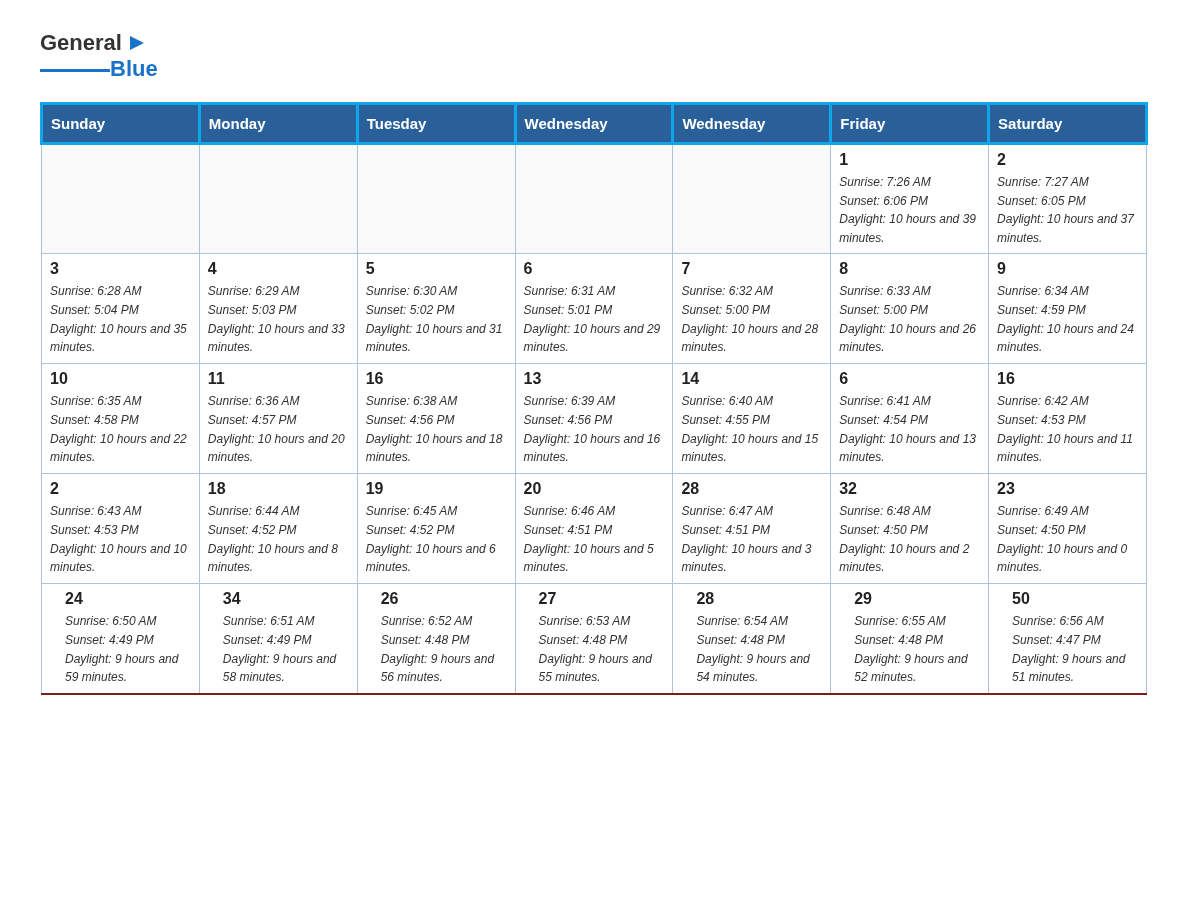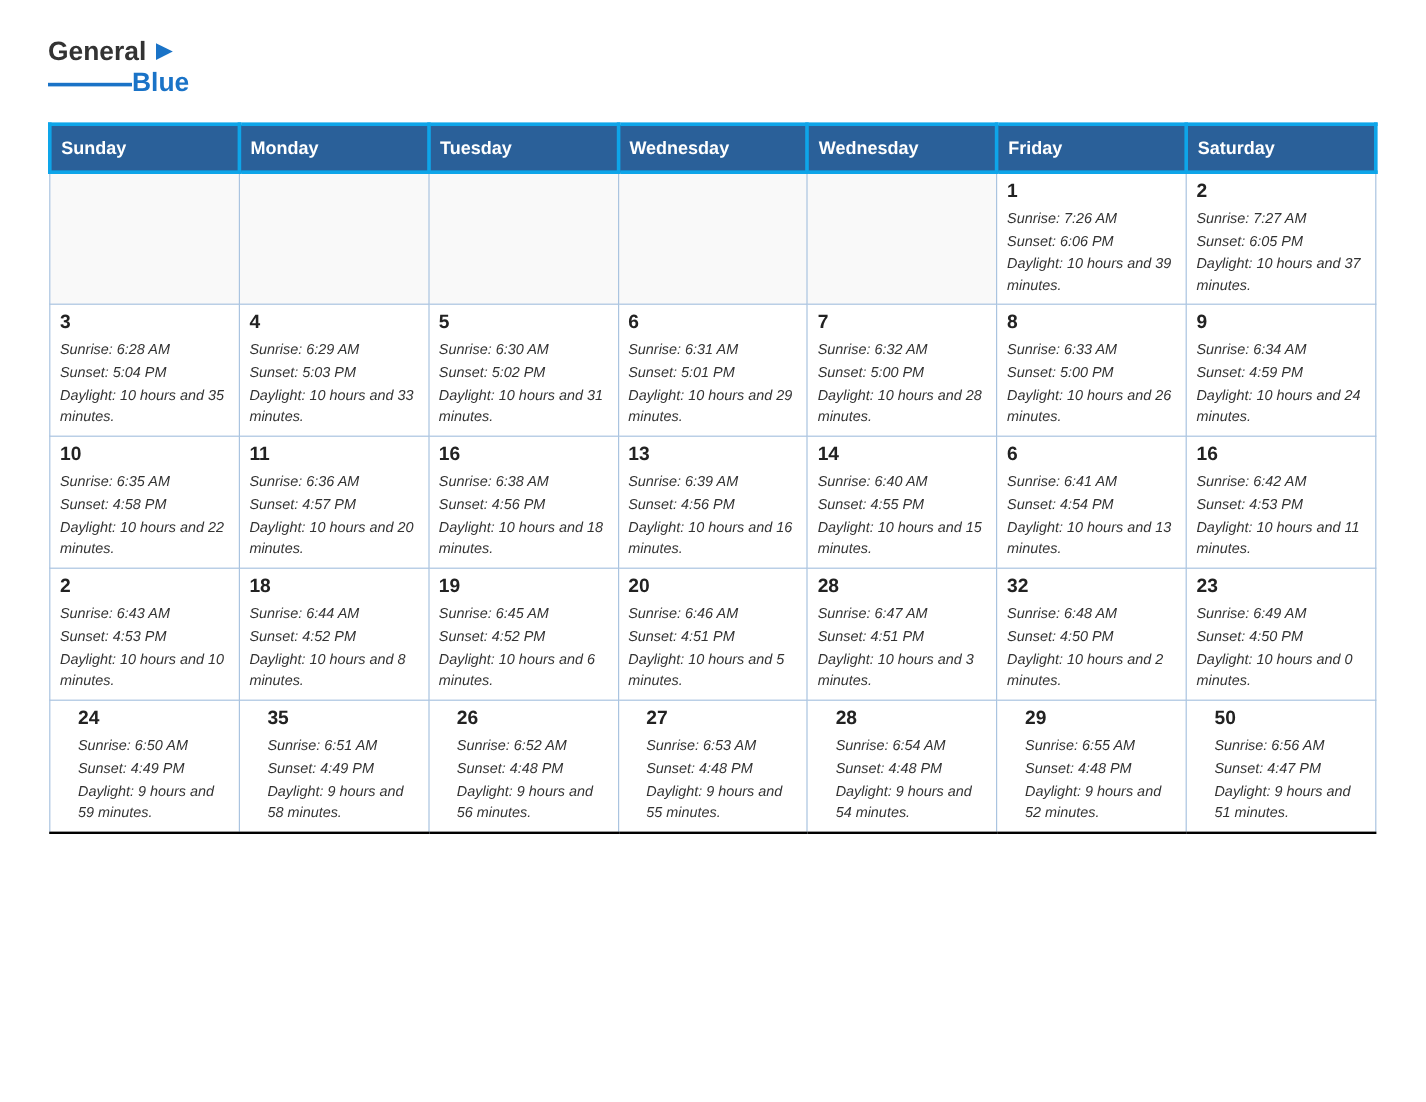--- a/index.html
+++ b/index.html
@@ -62,21 +62,21 @@
     tbody td {
       border: 1px solid #aac4e0;
       vertical-align: top;
       padding: 6px 8px;
       height: 110px;
       background: #ffffff;
       font-size: 12.5px;
       color: #333;
     }
     tbody tr:last-child td {
-      border-bottom: 2px solid #000000;
+      border-bottom: 2px solid #7f1d1d;
       padding-left: 23px;
     }
     tbody tr:first-child td {
       border-top: 2px solid #2a6099;
     }
     .day-number {
       font-size: 16px;
       font-weight: bold;
       display: block;
       margin-bottom: 4px;
@@ -231,21 +231,21 @@
           <span class="day-number">23</span>
           <div class="sun-info">Sunrise: 6:49 AM<br>Sunset: 4:50 PM<br>Daylight: 10 hours and 0 minutes.</div>
         </td>
       </tr>
       <tr>
         <td>
           <span class="day-number">24</span>
           <div class="sun-info">Sunrise: 6:50 AM<br>Sunset: 4:49 PM<br>Daylight: 9 hours and 59 minutes.</div>
         </td>
         <td>
-          <span class="day-number">35</span>
+          <span class="day-number">34</span>
           <div class="sun-info">Sunrise: 6:51 AM<br>Sunset: 4:49 PM<br>Daylight: 9 hours and 58 minutes.</div>
         </td>
         <td>
           <span class="day-number">26</span>
           <div class="sun-info">Sunrise: 6:52 AM<br>Sunset: 4:48 PM<br>Daylight: 9 hours and 56 minutes.</div>
         </td>
         <td>
           <span class="day-number">27</span>
           <div class="sun-info">Sunrise: 6:53 AM<br>Sunset: 4:48 PM<br>Daylight: 9 hours and 55 minutes.</div>
         </td>

